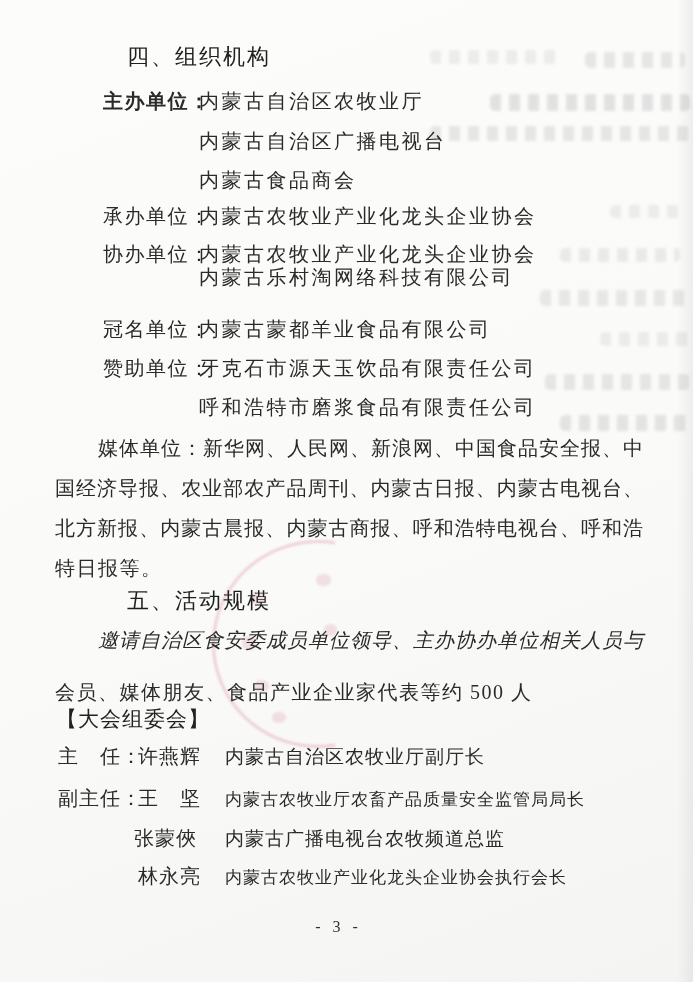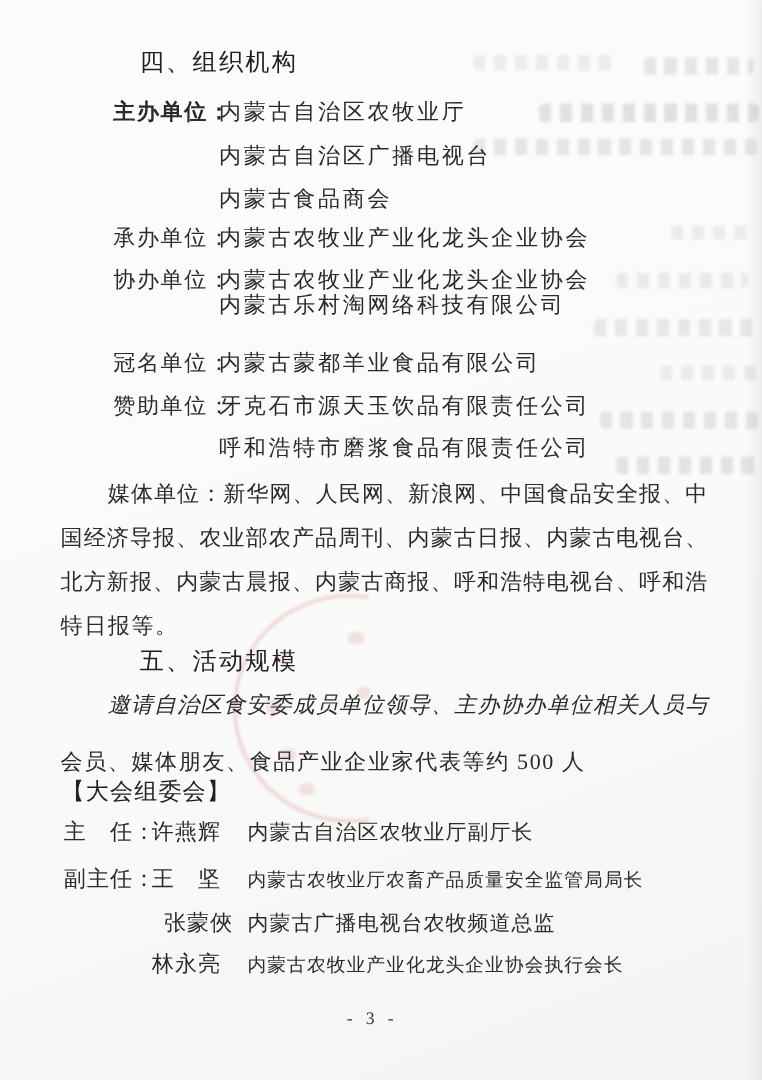--- a/index.html
+++ b/index.html
@@ -129,21 +129,21 @@
   <div class="abs committee-heading" style="left:56px;top:705px;">【大会组委会】</div>
 
   <div class="abs role" style="left:58px;top:743px;">主　任：</div>
   <div class="abs pname" style="left:138px;top:743px;">许燕辉</div>
   <div class="abs ptitle big" style="left:225px;top:744px;">内蒙古自治区农牧业厅副厅长</div>
 
   <div class="abs role" style="left:58px;top:785px;">副主任：</div>
   <div class="abs pname" style="left:138px;top:785px;">王　坚</div>
   <div class="abs ptitle small" style="left:225px;top:788px;">内蒙古农牧业厅农畜产品质量安全监管局局长</div>
 
-  <div class="abs pname" style="left:149px;top:825px;">张蒙俠</div>
+  <div class="abs pname" style="left:134px;top:825px;">张蒙俠</div>
   <div class="abs ptitle big" style="left:225px;top:826px;">内蒙古广播电视台农牧频道总监</div>
 
   <div class="abs pname" style="left:138px;top:863px;">林永亮</div>
   <div class="abs ptitle small" style="left:225px;top:866px;">内蒙古农牧业产业化龙头企业协会执行会长</div>
 
   <div class="abs page-num">- 3 -</div>
 
 </div>
 
 </body></html>

